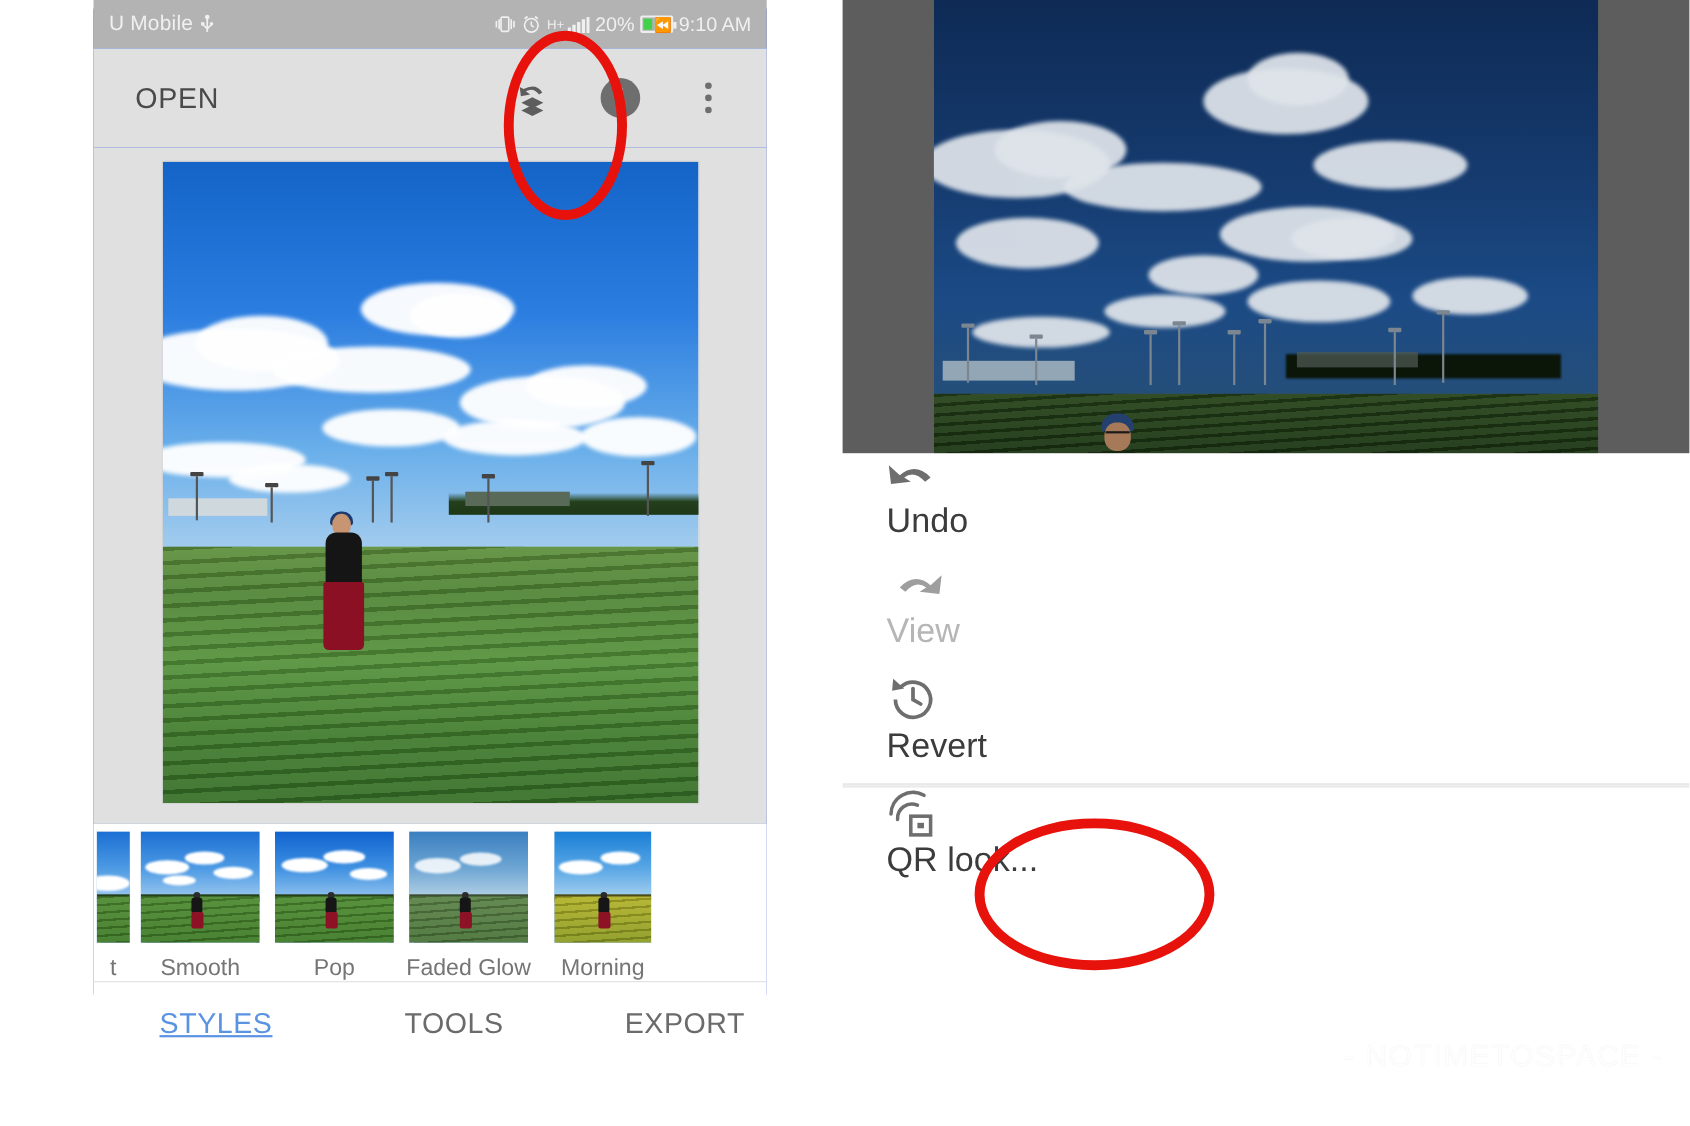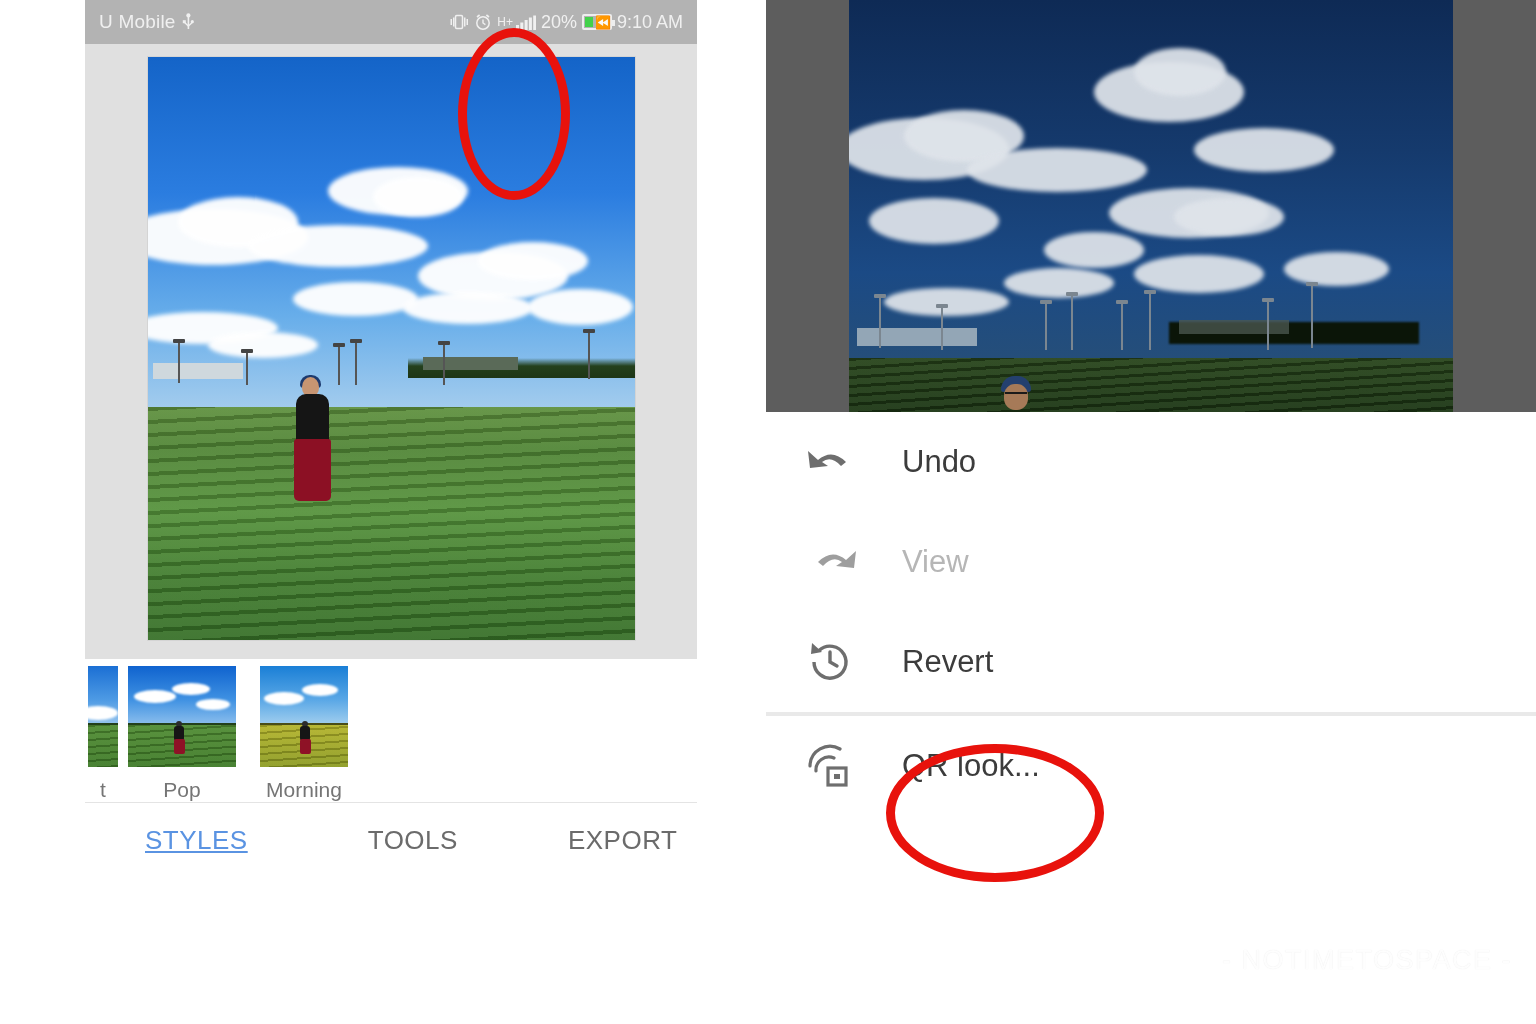--- a/index.html
+++ b/index.html
@@ -130,21 +130,21 @@
   .pv-field::after{content:"";position:absolute;inset:0;background:repeating-linear-gradient(176deg, rgba(0,0,0,.25) 0 3px, rgba(255,255,255,.05) 3px 9px);}
   .pv-bldg{position:absolute;background:#b9c4ca;opacity:.75;}
   .pv-pole{position:absolute;width:2px;background:#7b8690;}
   .pv-pole::before{content:"";position:absolute;top:-4px;left:-5px;width:12px;height:4px;background:#7b8690;border-radius:1px;}
   .pv-head{position:absolute;width:30px;height:34px;}
   .pv-head .hair{position:absolute;width:30px;height:16px;border-radius:15px 15px 3px 3px;background:#24406f;left:0;top:0;}
   .pv-head .face{position:absolute;width:24px;height:26px;border-radius:45%;background:#a67a58;left:3px;top:8px;}
   .pv-head .glass{position:absolute;width:22px;height:5px;border-top:2px solid #1a1a1a;left:4px;top:16px;}
 
   .menu { position: relative; }
-  .menu-item { display: flex; align-items: center; height: 100px; padding-left: 40px; }
+  .menu-item { display: flex; height: 100px; padding-left: 40px; flex-direction: column; }
   .menu-item .mi-icon { width: 96px; display: flex; align-items: center; justify-content: flex-start; color:#6e6e6e; }
   .menu-item .mi-label { font-size: 31px; color: #3c3c3c; }
   .menu-item.disabled .mi-label { color: #b6b6b6; }
   .menu-item.disabled .mi-icon { color: #b6b6b6; }
   .divider { height: 2px; background: #e9e9e9; margin: 0; }
 
   .watermark {
     position: absolute; right: 24px; bottom: 24px; text-align: right;
     pointer-events: none; user-select:none;
   }
@@ -214,20 +214,44 @@
         </span>
         <span>20%</span>
         <span class="batt">
           <span class="fill"></span>
           <span class="bolt">⏪</span>
         </span>
         <span>9:10 AM</span>
       </div>
     </div>
 
+    <div class="toolbar">
+      <div class="open-label">OPEN</div>
+      <div class="tb-actions">
+        <div class="tb-btn">
+          <svg width="42" height="42" viewBox="0 0 42 42">
+              <g fill="#5d5d5d">
+            <path d="M13 13 Q24 7 30 16 L27 18 Q22 11 15 15 L19 18 L10.5 19.5 L9.5 11 Z"></path>
+            <path d="M21 20.5 L31 25.5 L21 30.5 L11 25.5 Z"></path>
+            <path d="M21 27.5 L31 32.5 L21 37.5 L11 32.5 Z"></path>
+          </g>
+            </svg>
+        </div>
+        <div class="tb-btn">
+          <div class="info-circle">i</div>
+        </div>
+        <div class="tb-btn">
+          <div class="kebab">
+              <span></span>
+              <span></span>
+              <span></span>
+            </div>
+        </div>
+      </div>
+    </div>
 
     <div class="photo-stage">
       <div class="main-photo">
         <div class="sky"></div>
         <div class="cloud" style="left:-30px;top:152px;width:190px;height:56px;"></div>
         <div class="cloud" style="left:30px;top:140px;width:120px;height:50px;"></div>
         <div class="cloud" style="left:180px;top:110px;width:140px;height:48px;"></div>
         <div class="cloud" style="left:225px;top:120px;width:90px;height:40px;"></div>
         <div class="cloud" style="left:100px;top:168px;width:180px;height:42px;"></div>
         <div class="cloud" style="left:270px;top:195px;width:150px;height:48px;"></div>
@@ -261,33 +285,65 @@
         <div class="thumb clip">
           <div class="t-sky"></div>
             <div class="t-cloud" style="left:-10px;top:40px;width:40px;height:14px;"></div>
           <div class="t-tree"></div>
             <div class="t-field"></div>
         </div>
         <div class="film-label">t</div>
       </div>
       <div class="film-item">
         <div class="thumb">
+          <div class="t-sky"></div>
+          <div class="t-cloud" style="left:4px;top:26px;width:40px;height:13px;"></div>
+          <div class="t-cloud" style="left:40px;top:18px;width:36px;height:12px;"></div>
+          <div class="t-cloud" style="left:66px;top:32px;width:36px;height:11px;"></div>
+          <div class="t-cloud" style="left:20px;top:40px;width:30px;height:9px;"></div>
+          <div class="t-tree"></div>
+            <div class="t-field"></div>
+          <div class="t-person" style="left:46px;top:55px;">
+              <div class="h"></div>
+              <div class="b"></div>
+              <div class="s"></div>
+            </div>
+        </div>
+        <div class="film-label">Smooth</div>
+      </div>
+      <div class="film-item">
+        <div class="thumb">
           <div class="t-sky" style="background:linear-gradient(180deg,#0f63cf 0%,#3f91e2 55%,#93c3ee 100%);"></div>
           <div class="t-cloud" style="left:6px;top:24px;width:42px;height:13px;"></div>
           <div class="t-cloud" style="left:44px;top:17px;width:38px;height:12px;"></div>
           <div class="t-cloud" style="left:68px;top:33px;width:34px;height:11px;"></div>
           <div class="t-tree"></div>
             <div class="t-field"></div>
           <div class="t-person" style="left:46px;top:55px;">
               <div class="h"></div>
               <div class="b"></div>
               <div class="s"></div>
             </div>
         </div>
         <div class="film-label">Pop</div>
+      </div>
+      <div class="film-item">
+        <div class="thumb">
+          <div class="t-sky" style="background:linear-gradient(180deg,#3a7fc0 0%,#6ea6d4 55%,#b6d2e6 100%);"></div>
+          <div class="t-cloud" style="left:5px;top:24px;width:42px;height:14px;opacity:.85;"></div>
+          <div class="t-cloud" style="left:46px;top:19px;width:38px;height:12px;opacity:.85;"></div>
+          <div class="t-tree" style="background:#3b4e33;"></div>
+          <div class="t-field" style="background:linear-gradient(180deg,#5c8348 0%,#4a7339 100%);"></div>
+          <div class="t-person" style="left:46px;top:55px;">
+              <div class="h"></div>
+              <div class="b"></div>
+              <div class="s"></div>
+            </div>
+        </div>
+        <div class="film-label">Faded Glow</div>
       </div>
       <div class="film-item">
         <div class="thumb clip" style="width:88px;">
           <div class="t-sky" style="background:linear-gradient(180deg,#1a7fd6 0%,#59a7e6 55%,#a8d2ef 100%);"></div>
           <div class="t-cloud" style="left:4px;top:26px;width:40px;height:13px;"></div>
           <div class="t-cloud" style="left:42px;top:18px;width:36px;height:12px;"></div>
           <div class="t-tree" style="background:#4a4d18;"></div>
           <div class="t-field" style="background:linear-gradient(180deg,#b3b32a 0%,#8c9b22 100%);"></div>
           <div class="t-person" style="left:40px;top:55px;">
               <div class="h"></div>

